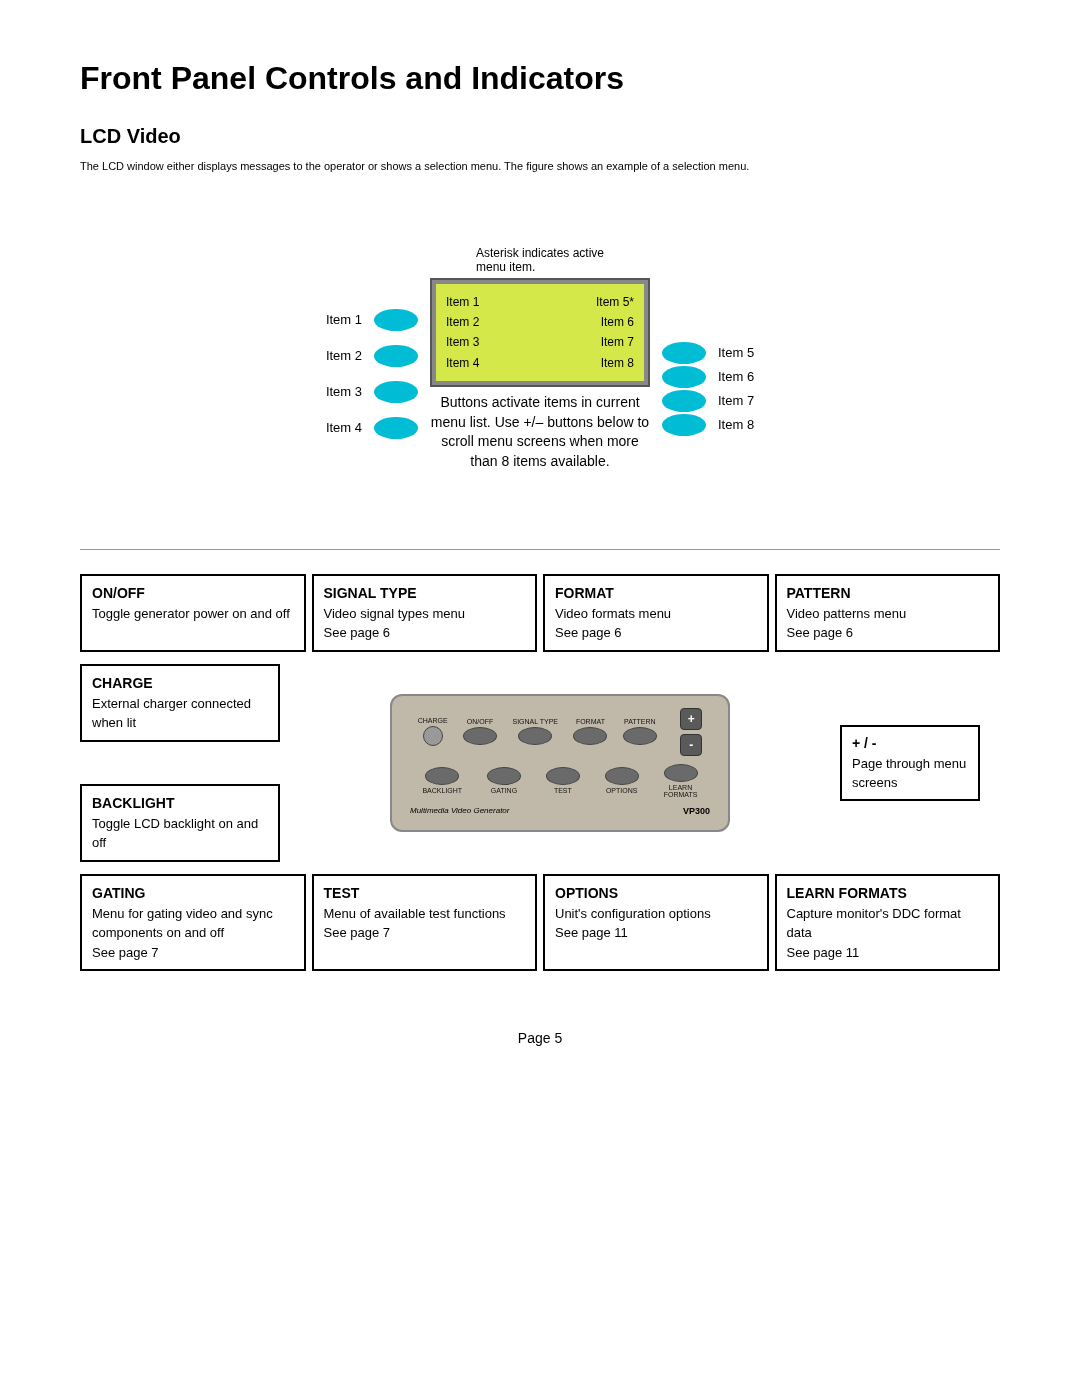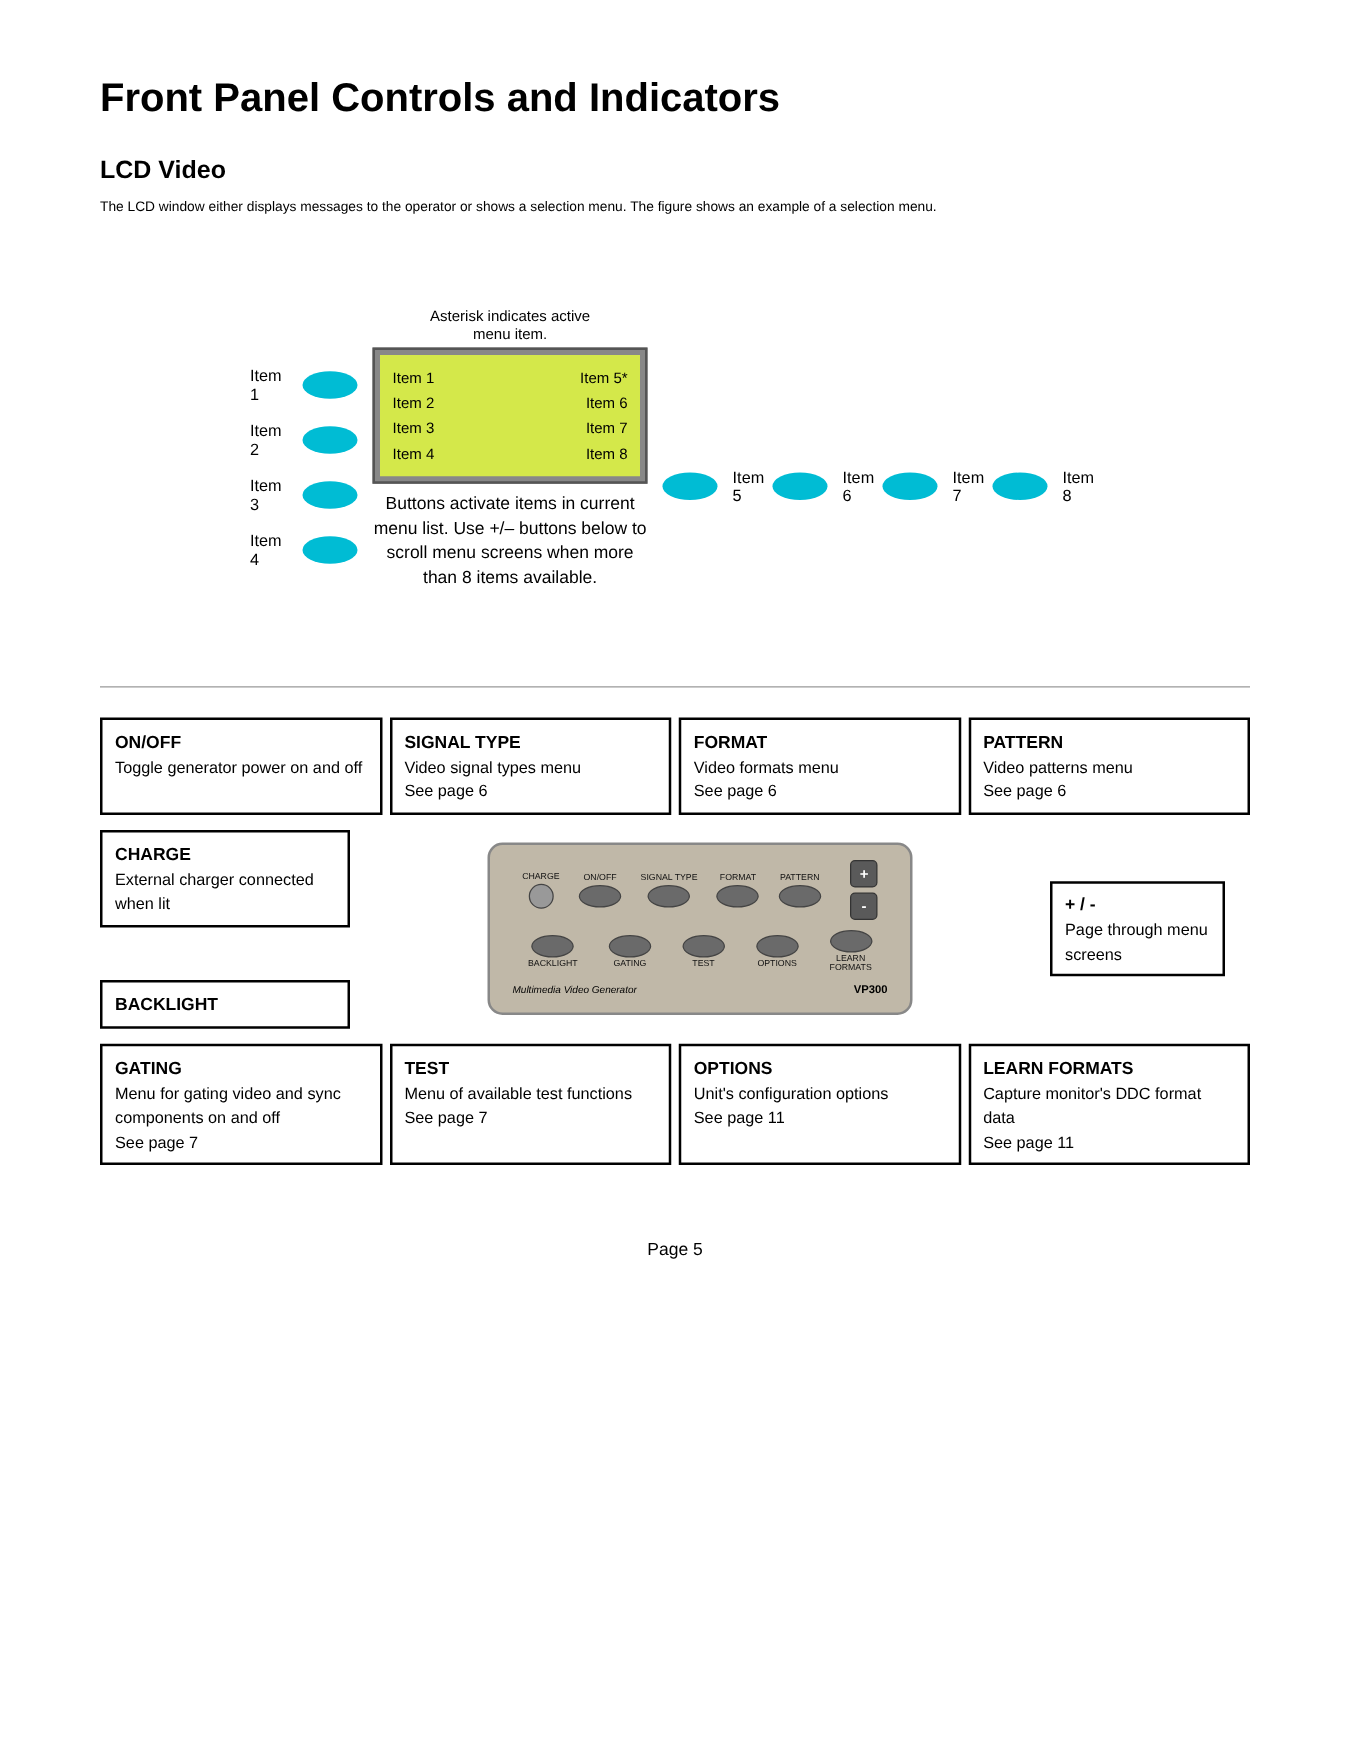--- a/index.html
+++ b/index.html
@@ -49,21 +49,21 @@
     .left-buttons {
       display: flex;
       flex-direction: column;
       gap: 14px;
       margin-right: 12px;
       margin-top: 30px;
     }
 
     .right-buttons {
       display: flex;
-      flex-direction: row;
+      flex-direction: column;
       gap: 2px;
       margin-left: 12px;
       margin-top: 60px;
     }
 
     .btn-row {
       display: flex;
       align-items: center;
       gap: 8px;
     }
@@ -86,21 +86,21 @@
 
     
     .lcd-screen-wrapper {
       display: flex;
       flex-direction: column;
       align-items: center;
     }
 
     .lcd-callout-top {
       font-size: 12px;
-      text-align: center;
+      text-align: left;
       margin-bottom: 4px;
       position: relative;
     }
 
     .lcd-screen {
       background: #888;
       border: 2px solid #555;
       width: 220px;
       padding: 4px;
     }
@@ -421,20 +421,21 @@
     <div class="middle-row">
 
       <div class="left-side-boxes">
         <div class="info-box">
           <div class="info-box-title">CHARGE</div>
           <div>External charger connected when lit</div>
         </div>
         <div style="height: 30px;"></div>
         <div class="info-box">
           <div class="info-box-title">BACKLIGHT</div>
+          <div>Toggle LCD backlight on and off</div>
         </div>
       </div>
 
       <div class="device-container">
         <div class="device-vp300">
 
           <div class="device-row-top">
             <div class="device-btn-group">
               <div class="device-btn-label">CHARGE</div>
               <div class="device-btn" style="width:20px; height:20px; border-radius:50%; background:#999;"></div>

